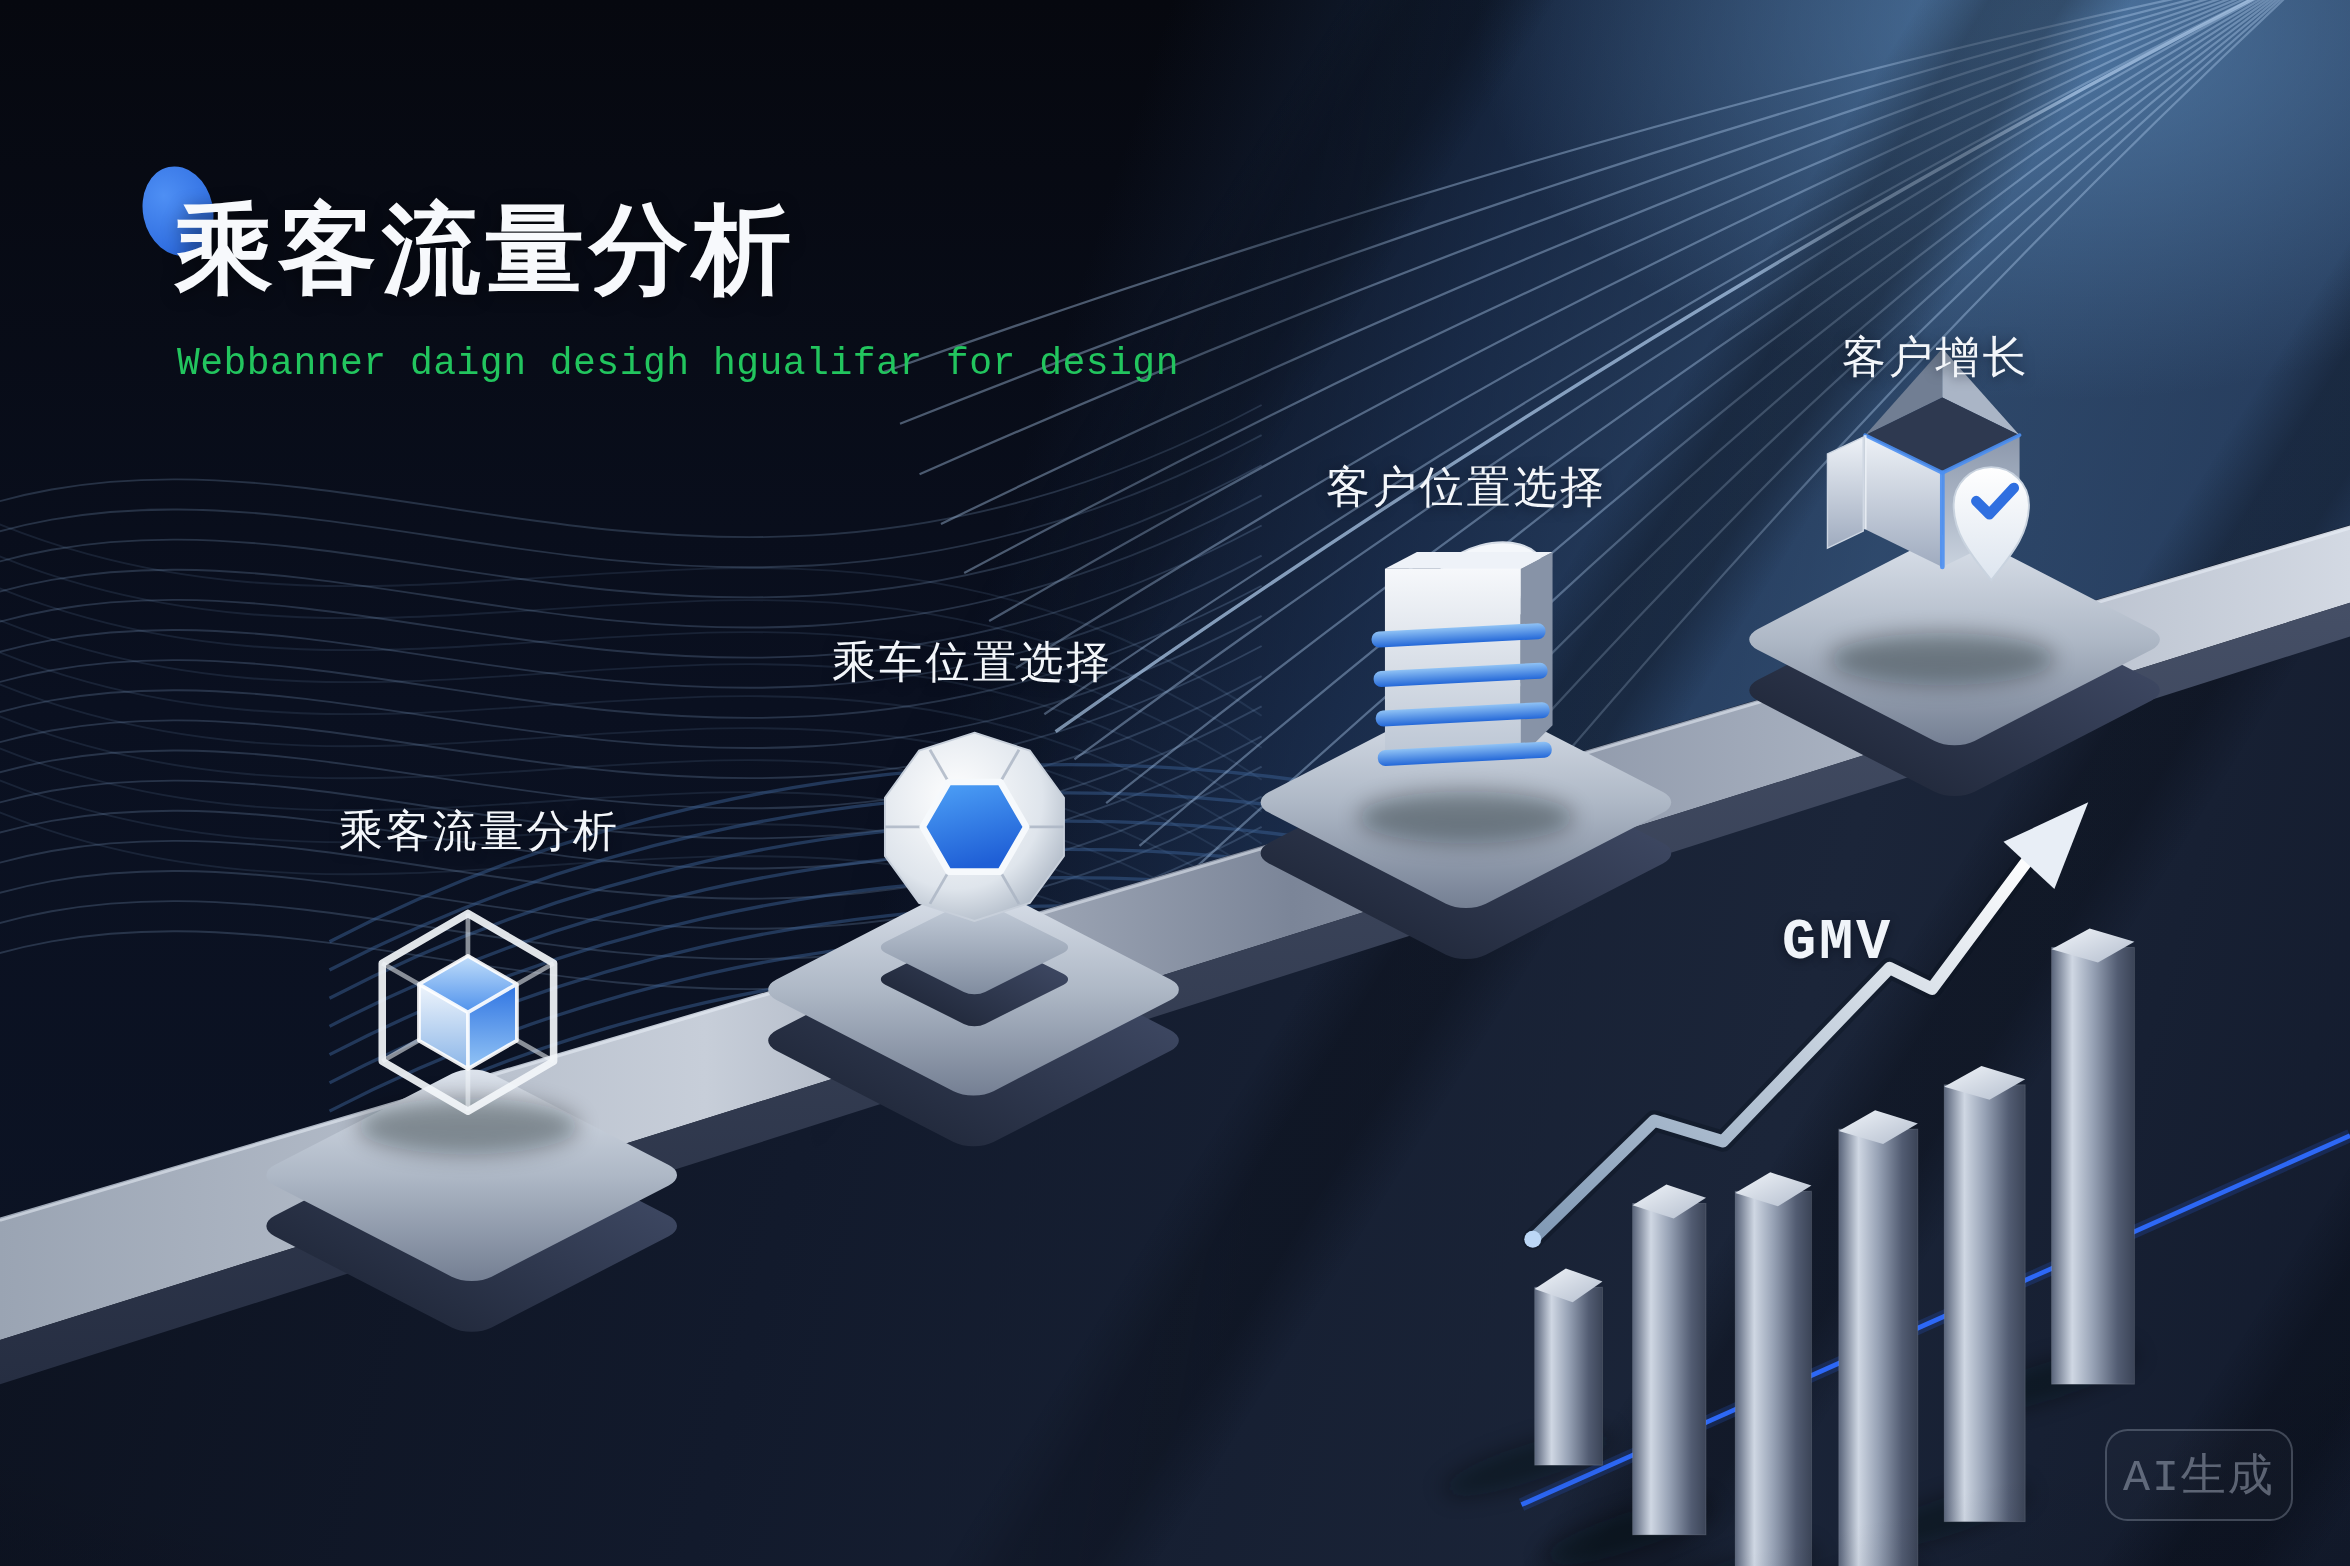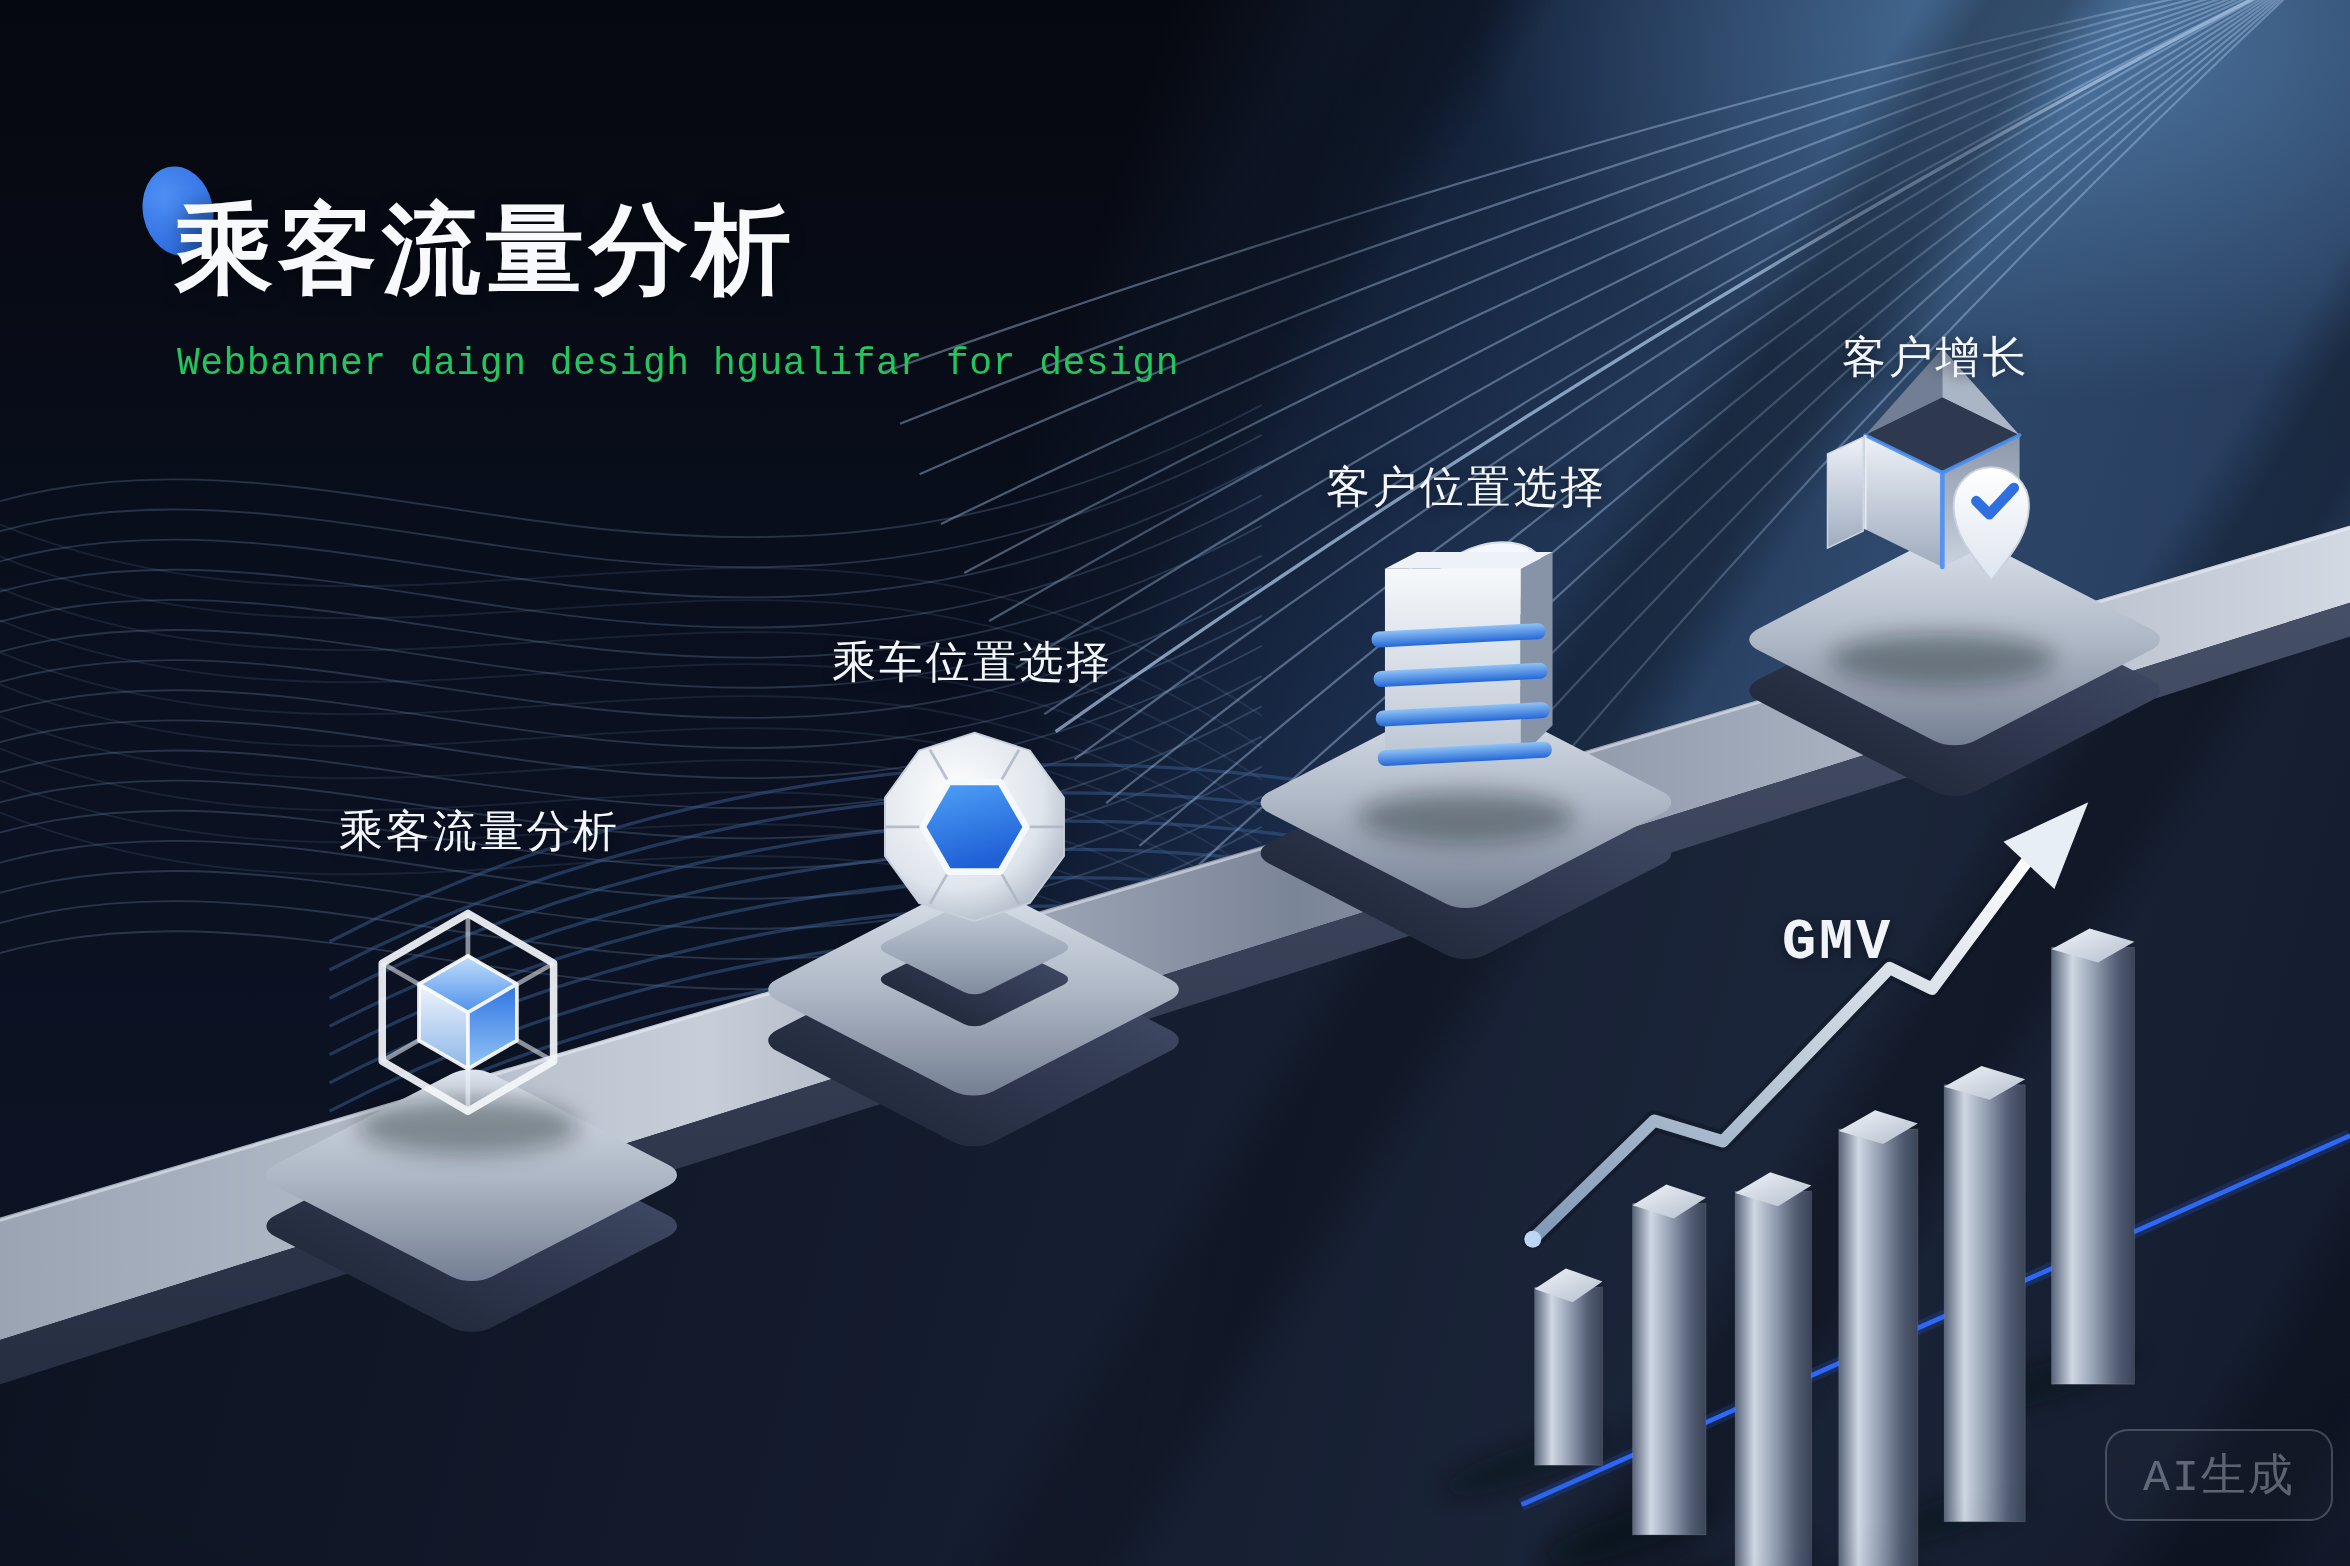--- a/index.html
+++ b/index.html
@@ -39,21 +39,21 @@
   .step-label{position:absolute;z-index:30;font-size:44px;font-weight:500;letter-spacing:2.8px;
        color:#f3f6fa;text-shadow:0 1.9px 11.3px rgba(5,10,20,.6);}
   .s1{left:339px;top:802px;} .s2{left:832px;top:633px;}
   .s3{left:1326px;top:458px;} .s4{left:1842px;top:288px;margin-top:40px;}
 
   .gmv{position:absolute;left:1782px;top:911px;z-index:30;font-size:57px;font-weight:600;
        letter-spacing:2.8px;color:#f0f4f9;text-shadow:0 1.9px 9.4px rgba(5,10,20,.5);}
 
   
   .badge{position:absolute;left:2105px;top:1429px;z-index:30;
-       padding:14px 36px;border:2.8px solid rgba(186,198,216,.28);border-radius:22.6px;
+       padding:14px 16px;border:2.8px solid rgba(186,198,216,.28);border-radius:22.6px;
        font-size:45px;font-weight:500;letter-spacing:1.9px;color:rgba(196,206,222,.42);
        background:rgba(255,255,255,.02);}
 </style>
 </head>
 <body>
 
 <div id="stage">
 
   <div class="bg"></div>
 

